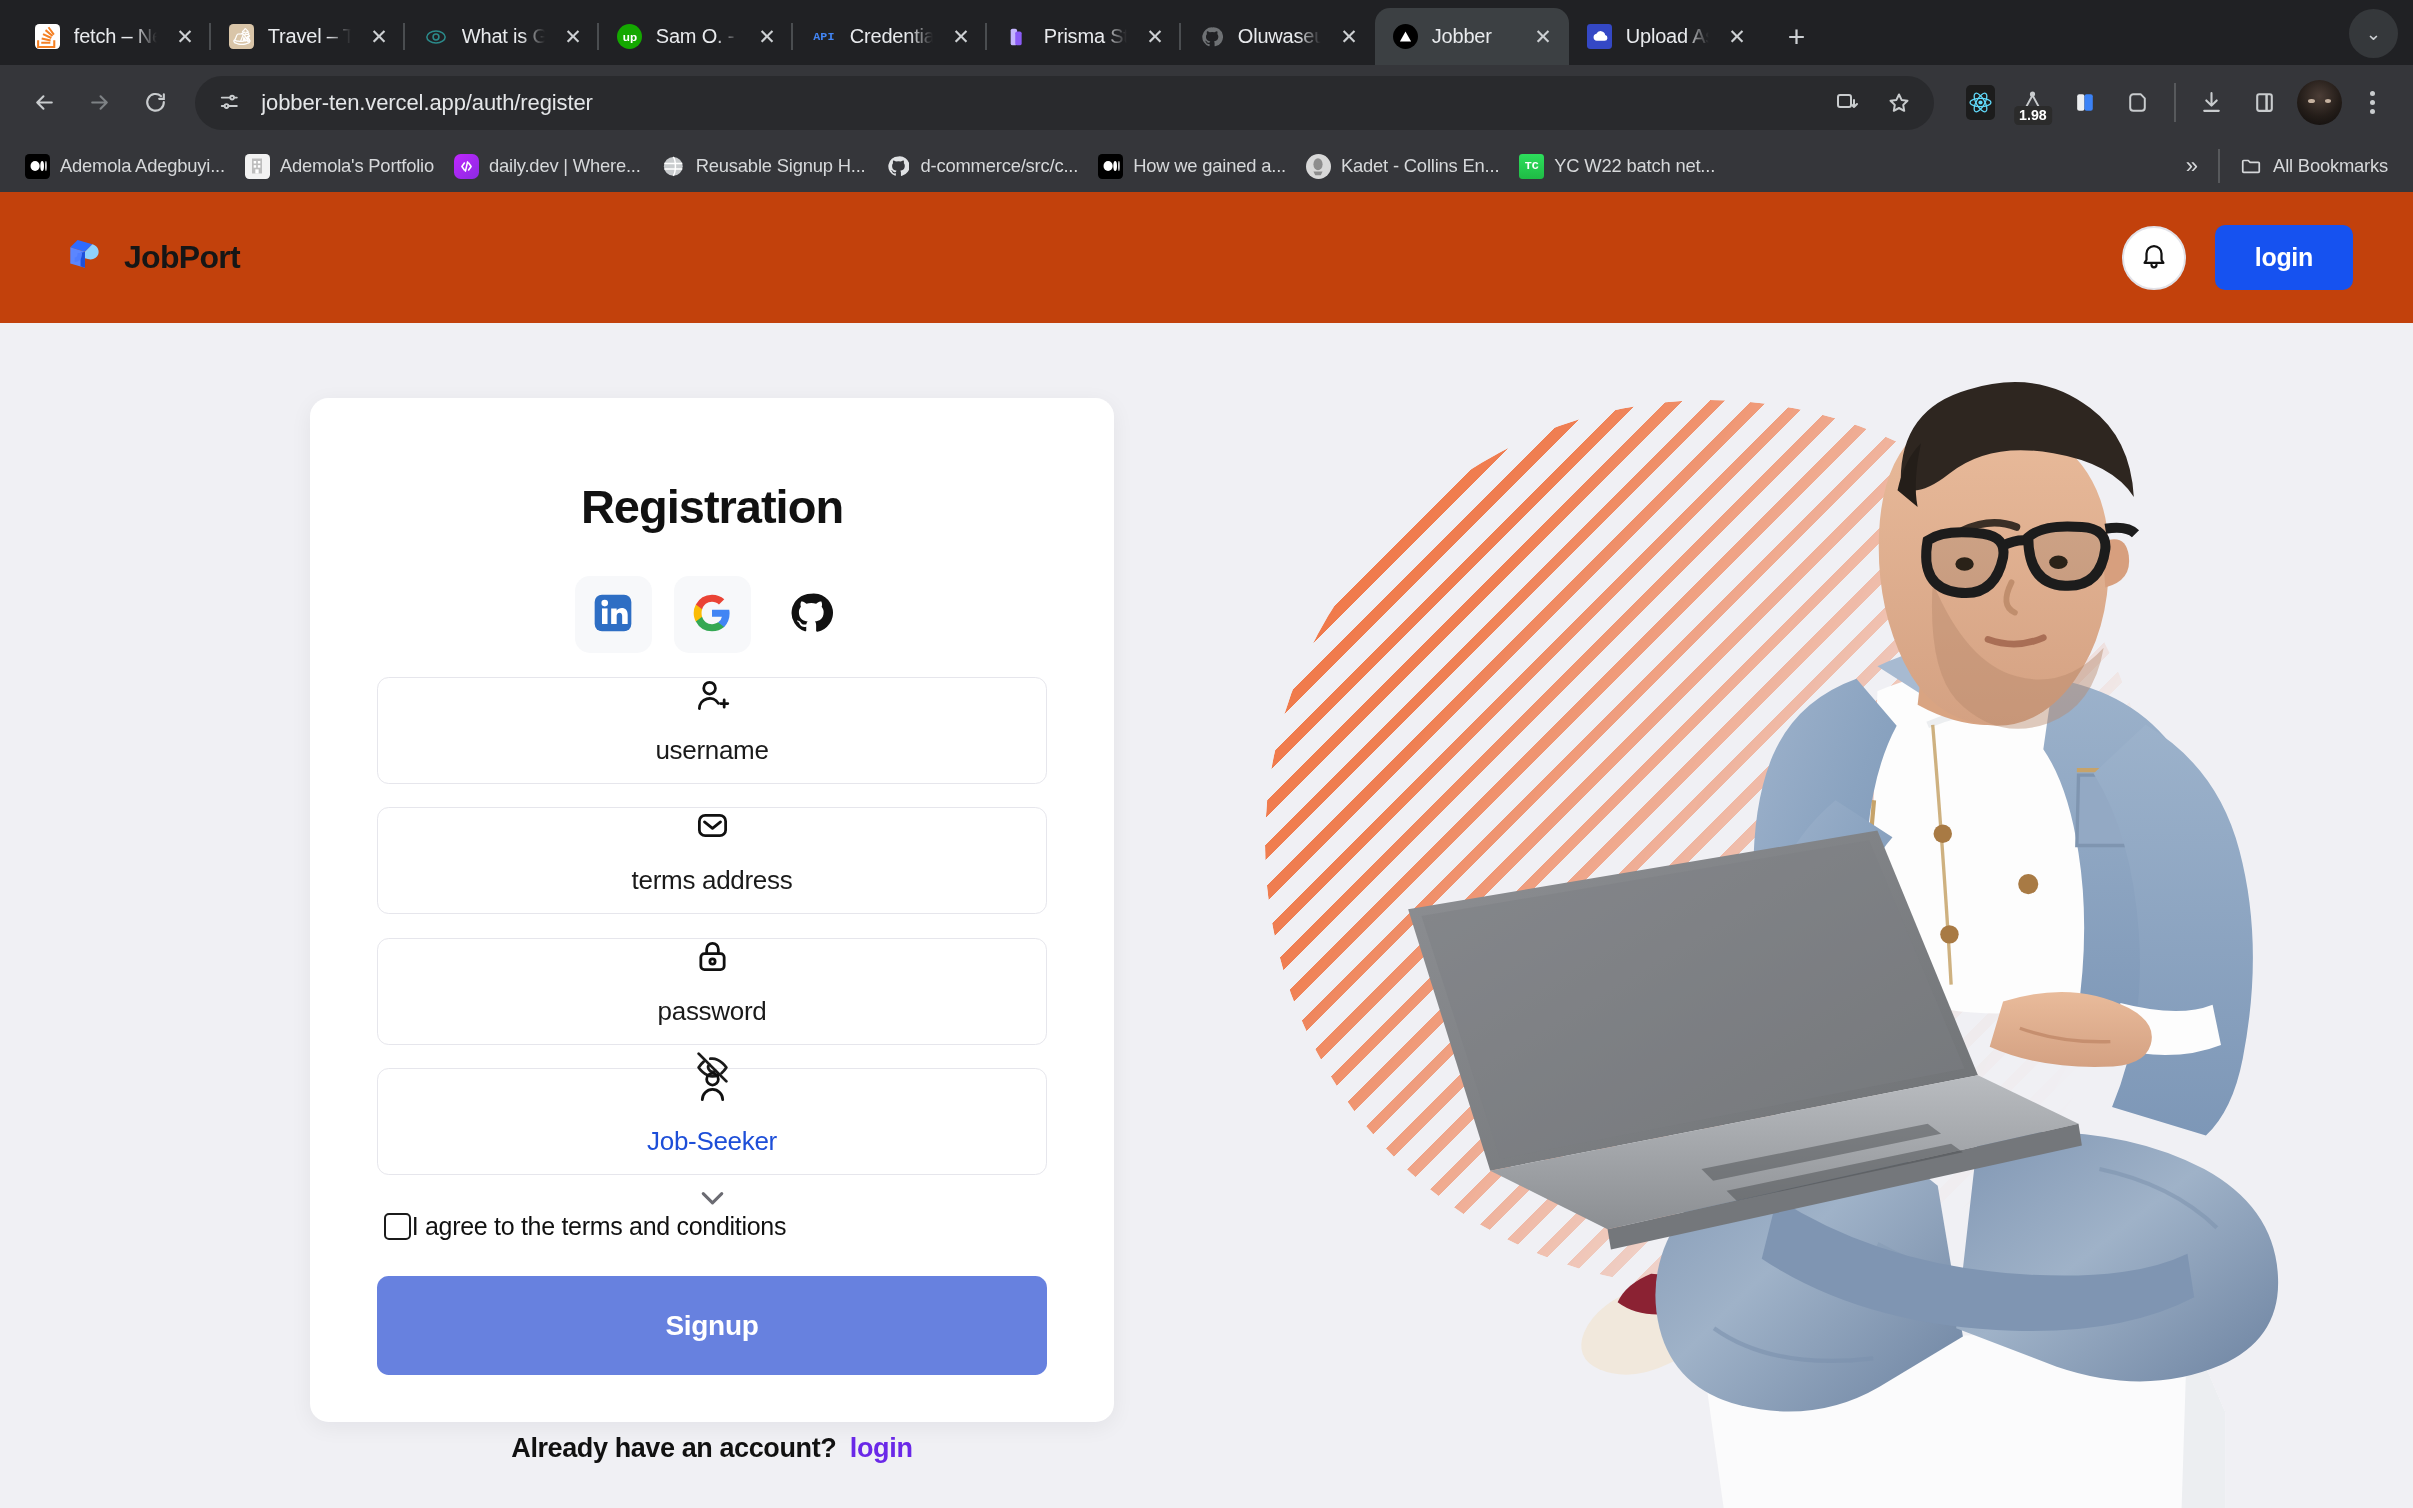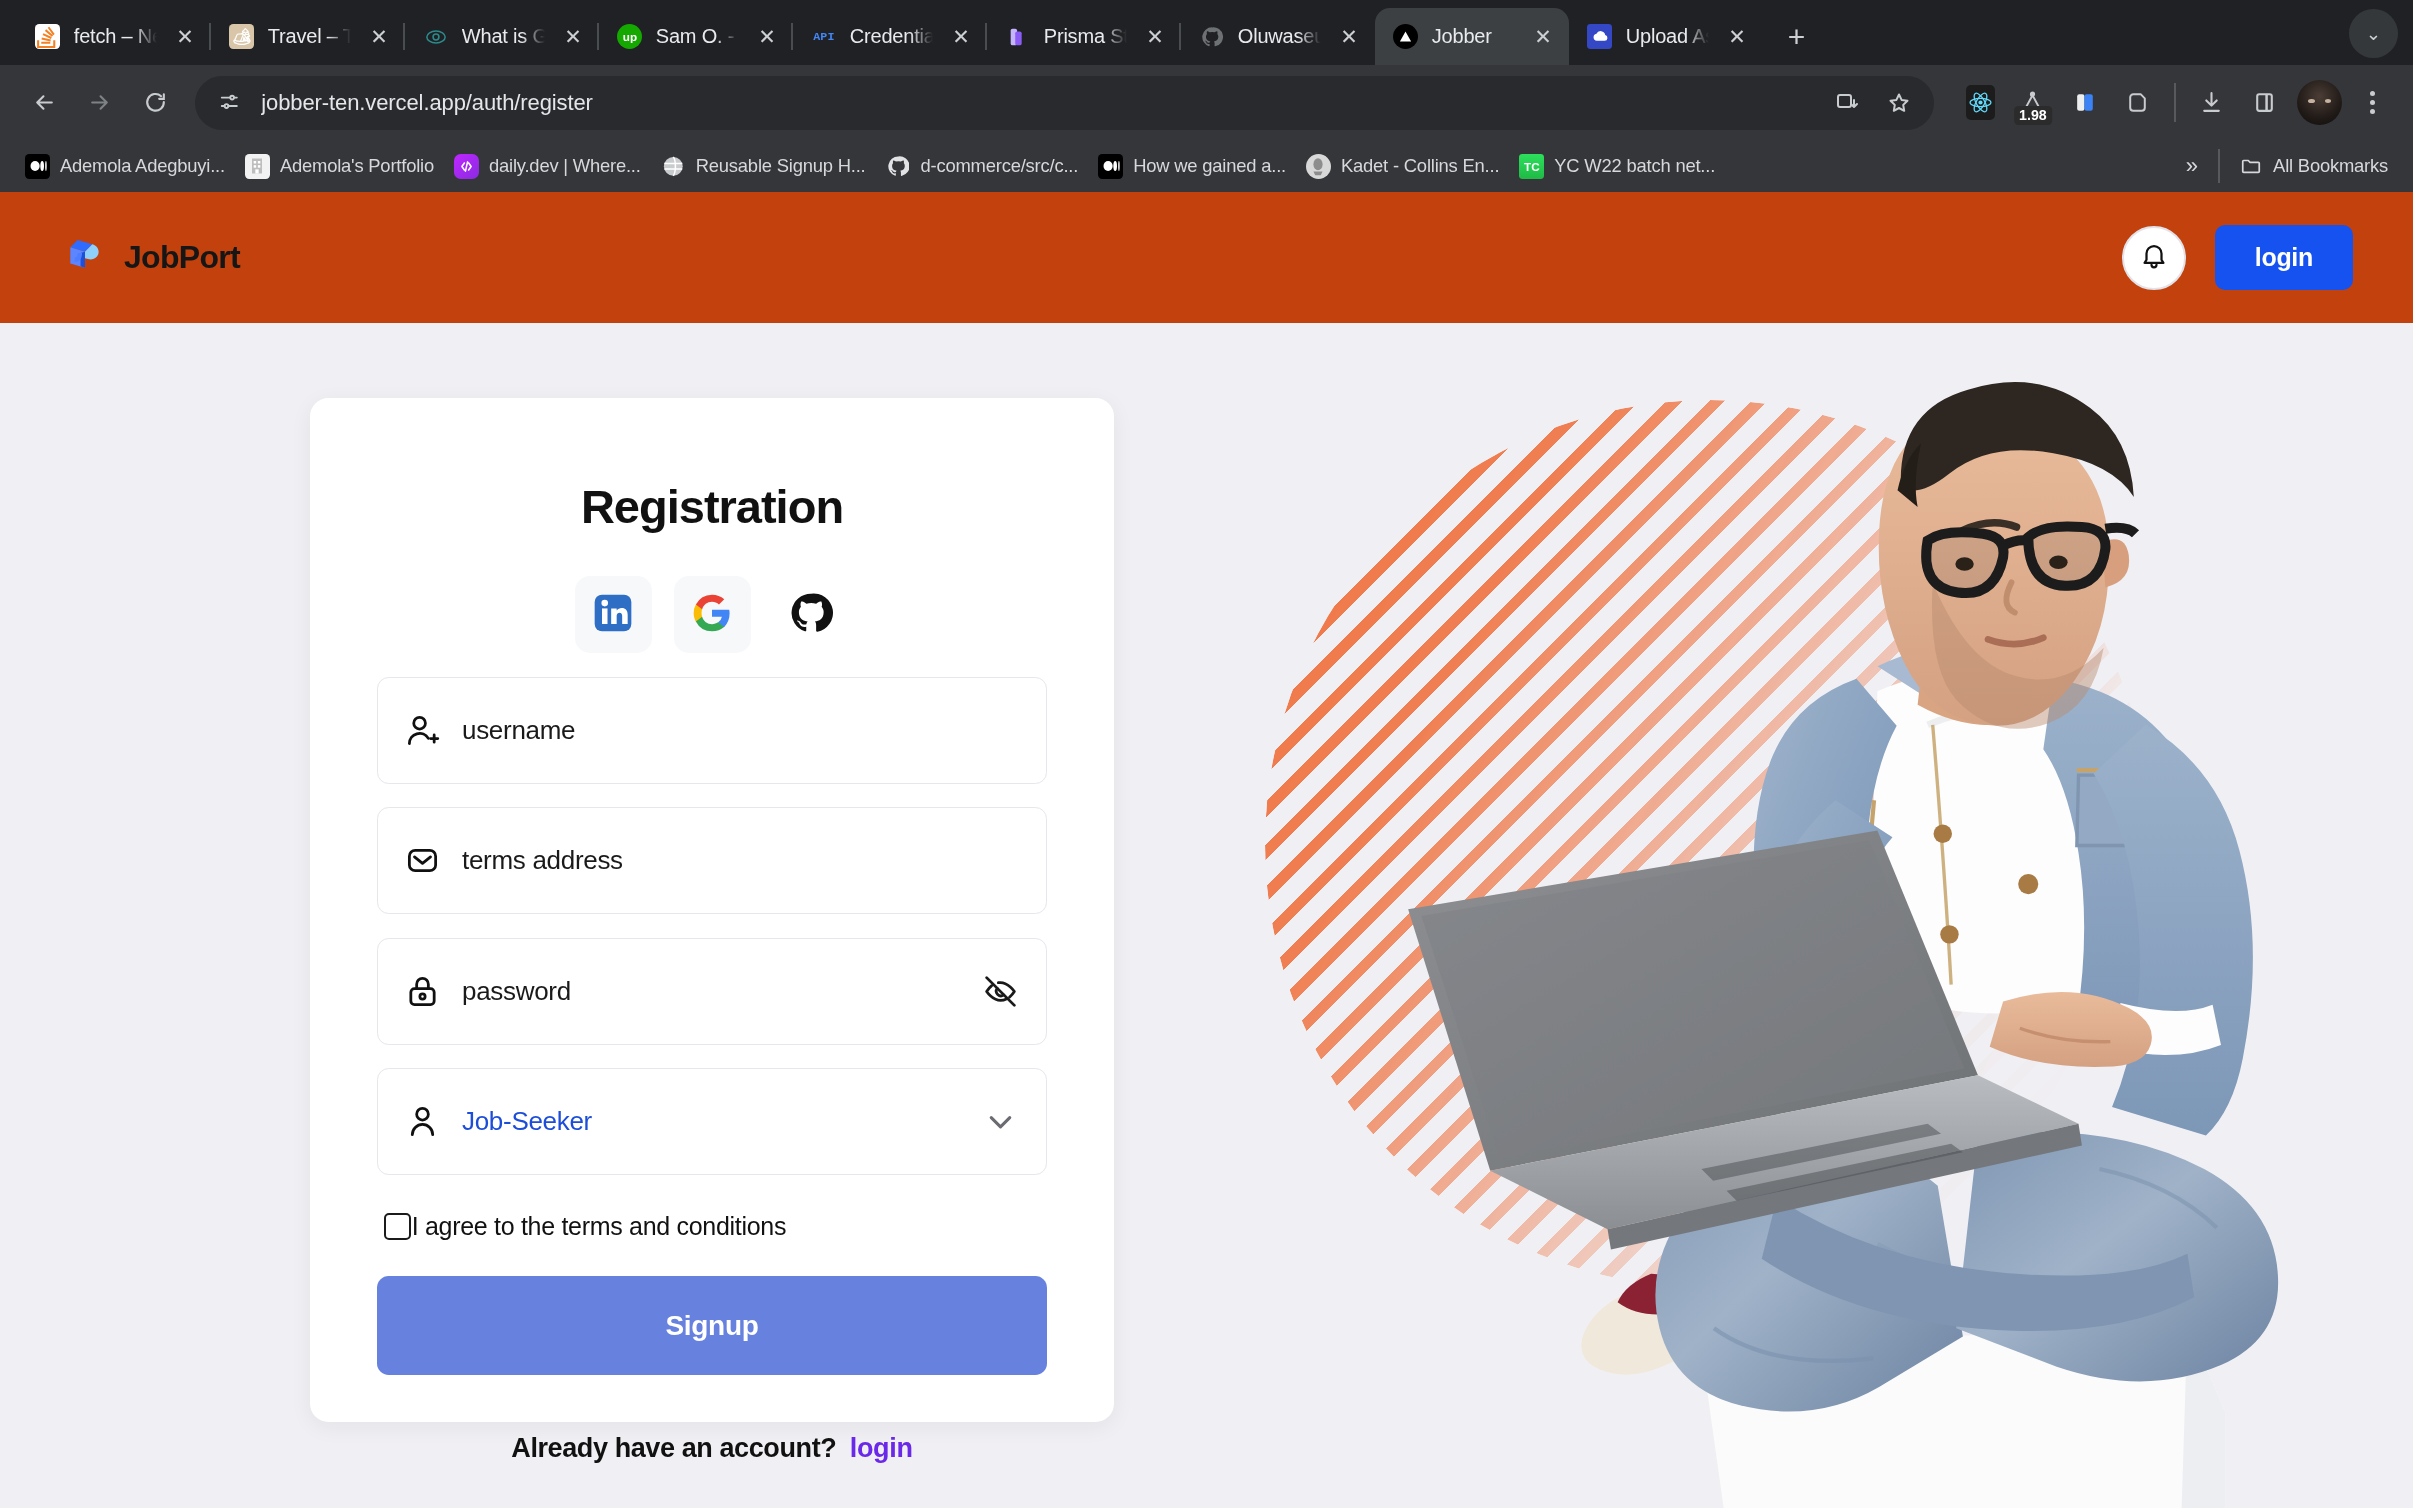--- a/index.html
+++ b/index.html
@@ -228,21 +228,21 @@
     background: #f7f8fa;
     display: flex; align-items: center; justify-content: center;
   }
   .social.plain { background: transparent; }
   .social svg { width: 44px; height: 44px; }
 
   .field {
     margin-top: 23.5px; height: 107px;
     border: 1.7px solid #e6e6ec; border-radius: 11.7px;
     display: flex; align-items: center; gap: 22px;
-    padding: 0 27px; background: #fff;
+    padding: 0 27px; background: #fff; flex-direction: column;
   }
   .field:first-of-type { margin-top: 45px; }
   .field-icon { width: 35px; height: 35px; flex: 0 0 35px; color: #101010; }
   .field-icon svg { width: 35px; height: 35px; display: block; }
   .field-text {
     flex: 1 1 auto; font-size: 26px; color: #1d4ed8;
     letter-spacing: -0.3px;
   }
   .field-text.ph { color: #1a1a1a; }
   .field-action { width: 37px; height: 37px; flex: 0 0 37px; color: #1a1a1a; }
@@ -558,21 +558,21 @@
       <span class="bm-ico" style="background:#d8d8d8;border-radius:50%;">
         <svg viewBox="0 0 24 24" width="22" height="22">
             <ellipse cx="12" cy="10" rx="5" ry="6.5" fill="#8d8d8d"></ellipse>
             <path d="M7 18h10l-2 4H9z" fill="#8d8d8d"></path>
           </svg>
       </span>
       <span class="bm-label">Kadet - Collins En...</span>
     </div>
 
     <div class="bm">
-      <span class="bm-ico" style="background:linear-gradient(180deg,#2ddf5c,#1fbb45);border-radius:3.4px;font-size:11.7px;">TC</span>
+      <span class="bm-ico" style="background:linear-gradient(180deg,#2ddf5c,#1fbb45);border-radius:3.4px;font-size:11.7px;font-family:Liberation Mono, monospace;">TC</span>
       <span class="bm-label">YC W22 batch net...</span>
     </div>
 
     <div class="bm-right">
       <span class="chevrons">»</span>
       <span class="bm-divider"></span>
       <span class="bm">
         <span class="bm-ico">
           <svg viewBox="0 0 24 24" width="22" height="22" fill="none" stroke="#d6d8da" stroke-width="1.9" stroke-linejoin="round">
               <path d="M3 7a1 1 0 0 1 1-1h5l2 2h9a1 1 0 0 1 1 1v9a1 1 0 0 1-1 1H4a1 1 0 0 1-1-1z"></path>

